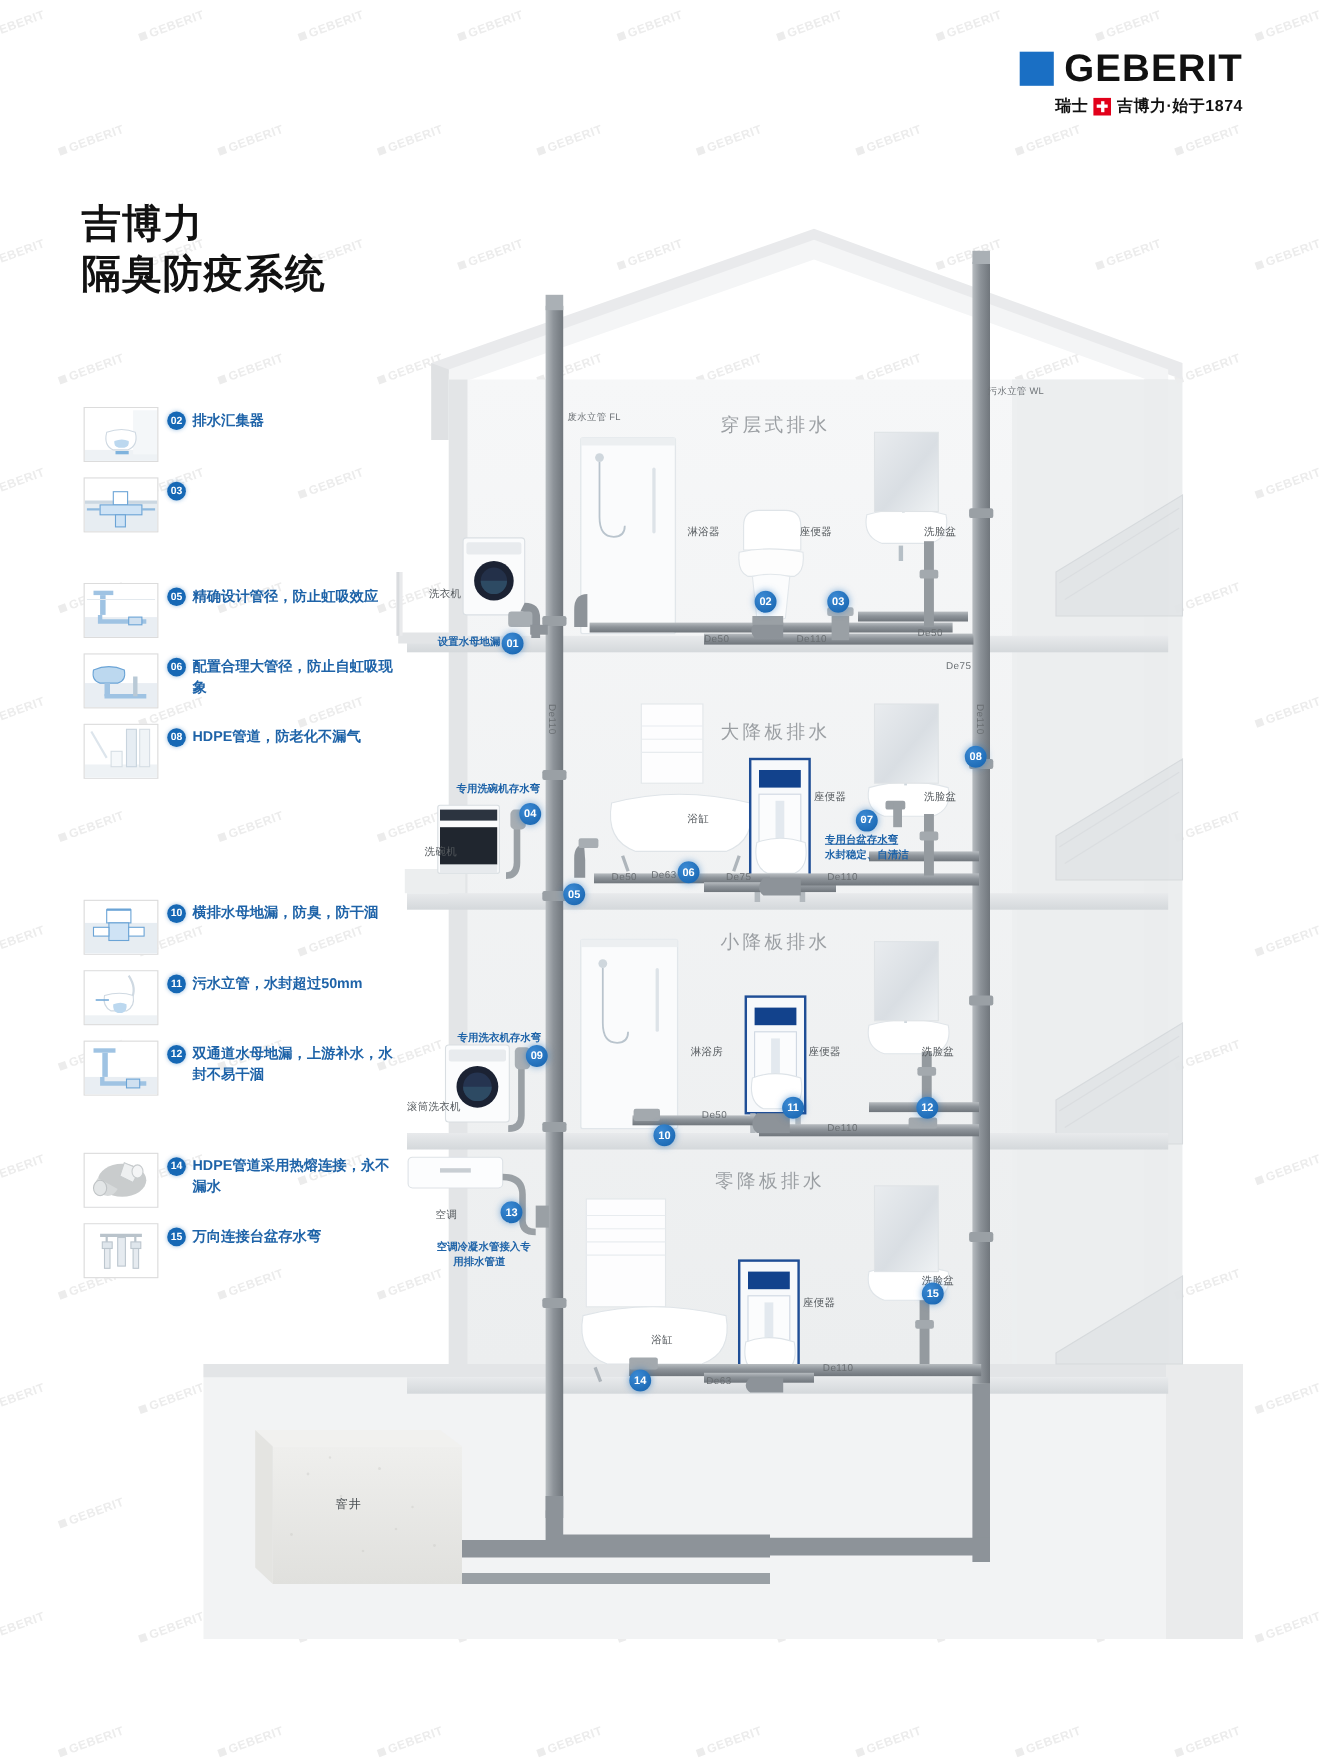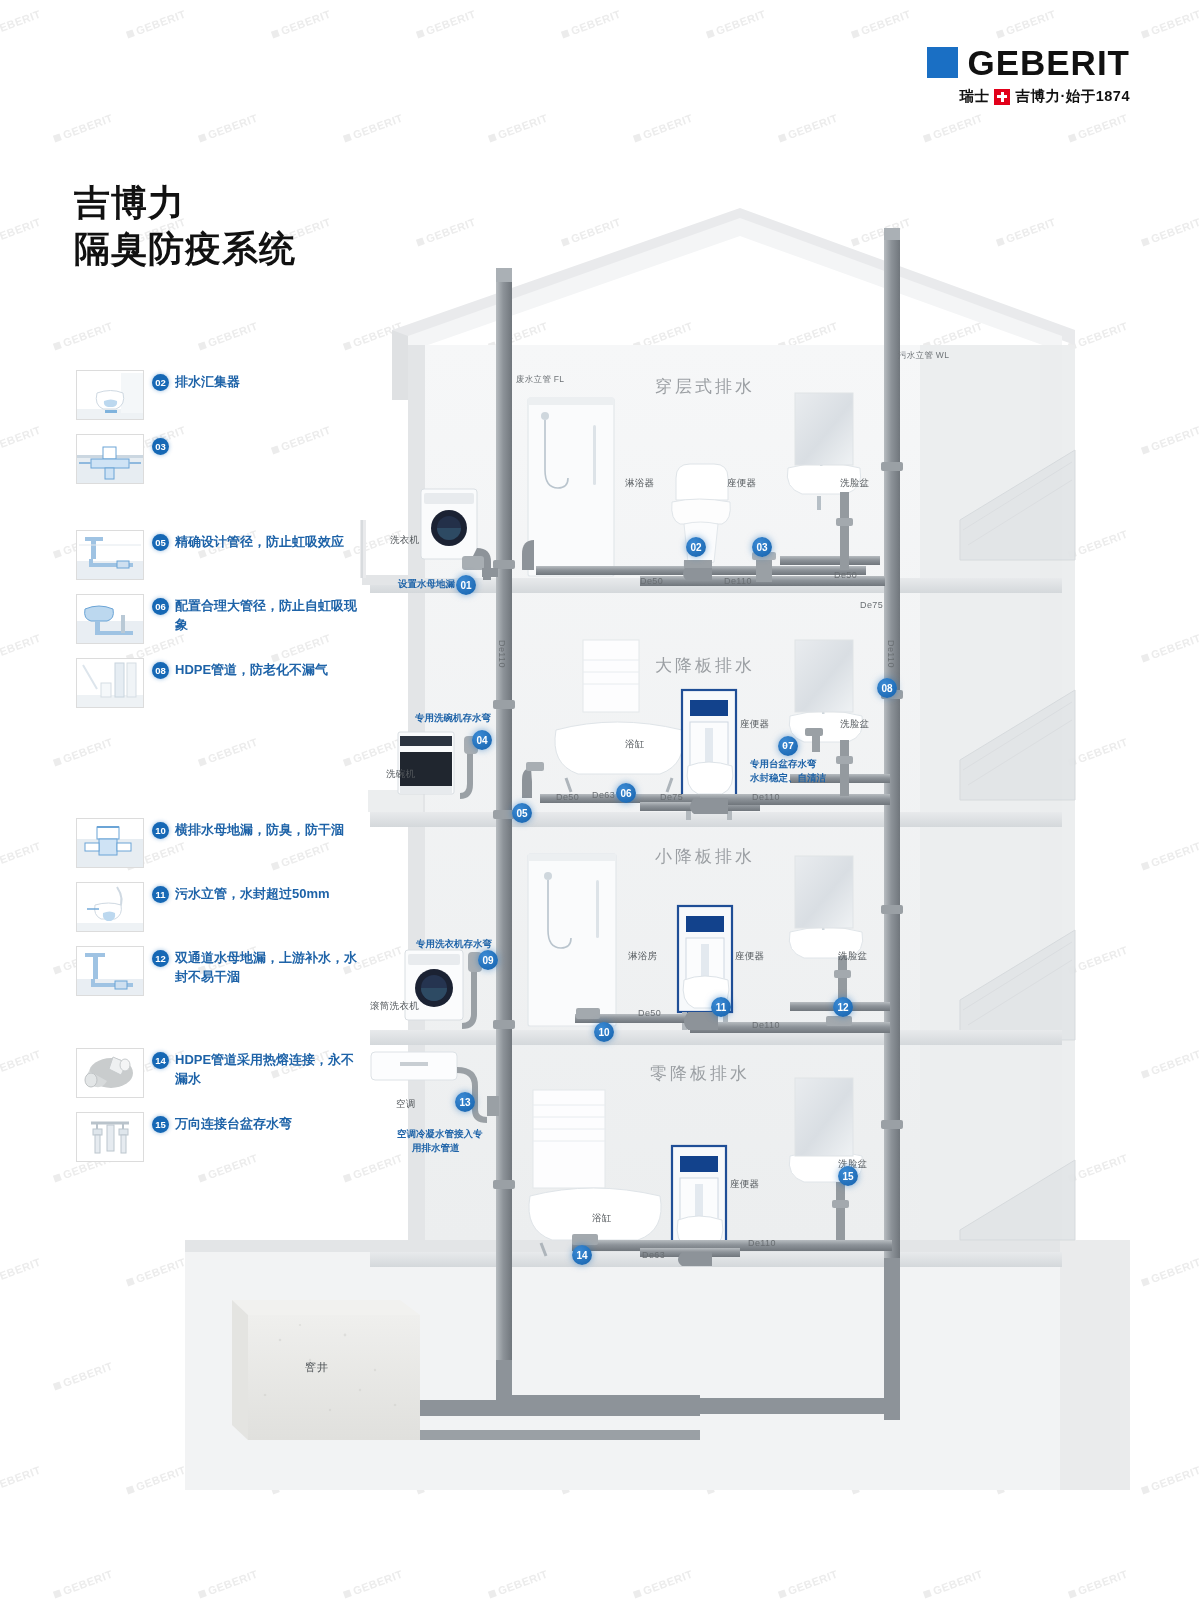--- a/index.html
+++ b/index.html
@@ -725,21 +725,21 @@
   <div class="callout" style="left:398px; top:578px;">设置水母地漏</div>
   <div class="marker" style="left:686px; top:537px;">02</div>
   <div class="marker" style="left:752px; top:537px;">03</div>
   <div class="marker" style="left:456px; top:575px;">01</div>
 
   <div class="fixture-label" style="left:386px; top:768px;">洗碗机</div>
   <div class="fixture-label" style="left:625px; top:738px;">浴缸</div>
   <div class="fixture-label" style="left:740px; top:718px;">座便器</div>
   <div class="fixture-label" style="left:840px; top:718px;">洗脸盆</div>
   <div class="callout" style="left:415px; top:712px;">专用洗碗机存水弯</div>
-  <div class="callout" style="left:750px; top:758px;">专用台盆存水弯</div>
+  <div class="callout" style="left:750px; top:758px;text-decoration:underline;">专用台盆存水弯</div>
   <div class="callout" style="left:750px; top:772px;">水封稳定、自清洁</div>
   <div class="pipe-label" style="left:556px; top:792px;">De50</div>
   <div class="pipe-label" style="left:592px; top:790px;">De63</div>
   <div class="pipe-label" style="left:660px; top:792px;">De75</div>
   <div class="pipe-label" style="left:752px; top:792px;">De110</div>
   <div class="marker" style="left:472px; top:730px;">04</div>
   <div class="marker" style="left:512px; top:803px;">05</div>
   <div class="marker" style="left:616px; top:783px;">06</div>
   <div class="marker" style="left:778px; top:736px;font-family:Liberation Mono, monospace;">07</div>
   <div class="marker" style="left:877px; top:678px;">08</div>

